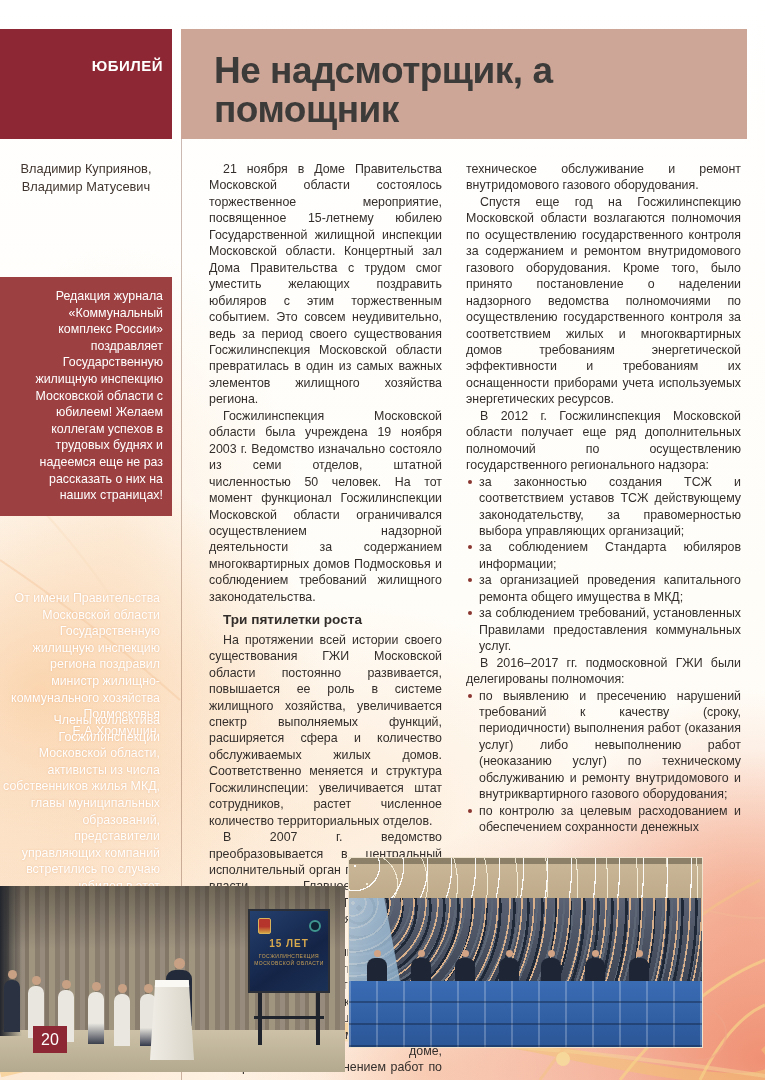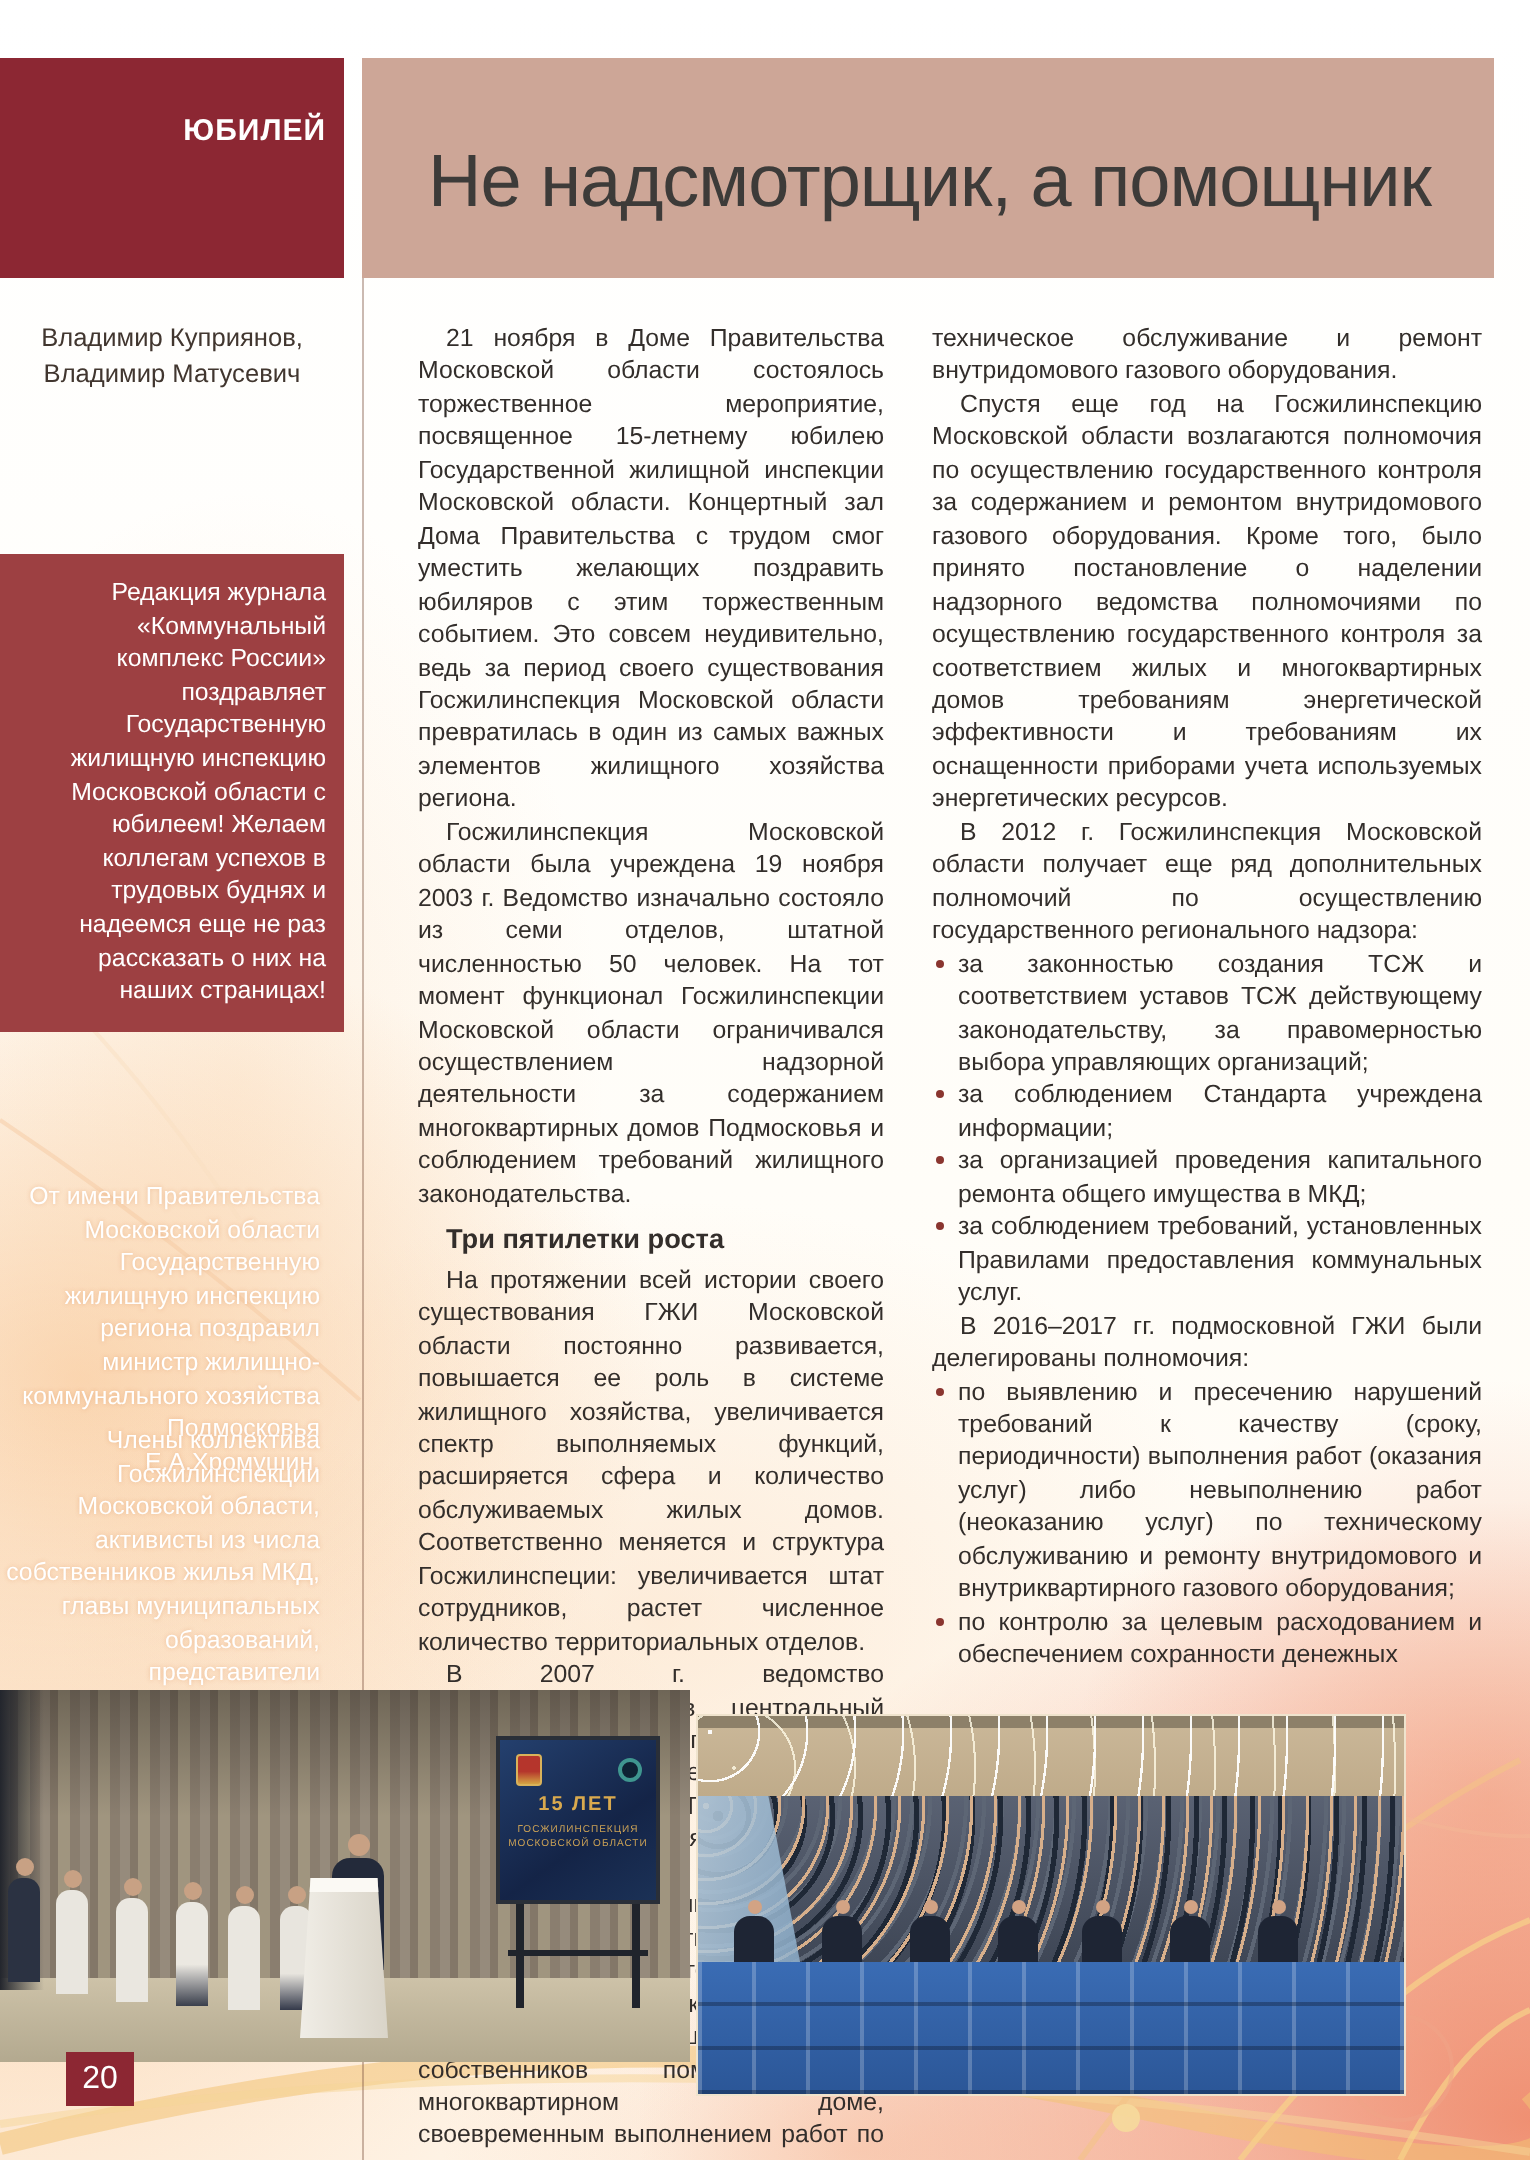--- a/index.html
+++ b/index.html
@@ -15,42 +15,42 @@
     radial-gradient(ellipse 300px 300px at 745px 900px, rgba(241,152,112,.45), transparent 70%),
     radial-gradient(ellipse 300px 140px at 430px 1075px, rgba(244,170,120,.35), transparent 70%),
     linear-gradient(180deg,#ffffff 0%,#fffdf8 55%,#fffaf2 100%);}
   .bg-swirls{position:absolute;inset:0;pointer-events:none;}
   
   .jubilee-box{position:absolute;left:0;top:29px;width:172px;height:110px;background:#8c2733;
     text-align:right;box-sizing:border-box;padding:28px 9px 0 0;}
   .jubilee-box span{color:#fff;font-weight:bold;font-size:15px;letter-spacing:.5px;}
   .title-band{position:absolute;left:181px;top:29px;width:566px;height:110px;background:#cda697;
     display:flex;align-items:center;box-sizing:border-box;padding:14px 0 0 33px;}
-  .page-title{font-size:37px;color:#3d3b39;font-weight:400;letter-spacing:-.5px;line-height:1.05;}
+  .page-title{font-size:37px;color:#3d3b39;font-weight:700;letter-spacing:-.5px;line-height:1.05;}
   .divider{position:absolute;left:181px;top:139px;width:1px;height:941px;background:rgba(130,90,72,.42);}
   
   .authors{position:absolute;left:0;top:160px;width:172px;text-align:center;
     font-size:12.8px;line-height:18px;color:#41362f;font-weight:500;}
   .quote-box{position:absolute;left:0;top:277px;width:172px;box-sizing:border-box;background:#9d4042;
     padding:11px 9px 12px 13px;color:#fff;text-align:right;font-size:12.4px;line-height:16.6px;}
   .side-note{position:absolute;left:0;width:172px;box-sizing:border-box;padding-right:12px;
     color:#fff;text-align:right;font-size:12.4px;line-height:16.6px;text-shadow:0 0 2px rgba(210,120,60,.35);}
   .note1{top:590px;} .note2{top:712px;}
   
   .col{position:absolute;top:161px;text-align:justify;font-size:12.4px;line-height:16.45px;color:#332e2b;}
   .col1{left:209px;width:233px;} .col2{left:466px;width:275px;}
   .col p{margin:0;text-indent:14px;}
   .col p.noindent{text-indent:0;}
   .sec-heading{font-weight:bold;font-size:13.6px;margin:7px 0 3px;text-indent:14px;text-align:left;}
   .bullet-item{display:flex;margin:0;}
   .bullet-item .dot{flex:none;width:4px;height:4px;border-radius:50%;background:#8a352f;margin:6px 7px 0 2px;}
   .bullet-item .btx{flex:1;text-align:justify;}
   
   .photo{position:absolute;overflow:hidden;}
-  .photo-left{left:0;top:845px;width:345px;height:186px;background:#22c55e;}
+  .photo-left{left:0;top:886px;width:345px;height:186px;background:#22c55e;}
   .curtain{position:absolute;inset:0;background:
      linear-gradient(180deg,rgba(30,25,20,.38),rgba(30,25,20,0) 34%),
      repeating-linear-gradient(90deg,#968b7c 0 5px,#837768 5px 9px,#a0957f 9px 15px,#8a7e6f 15px 20px);}
   .stage-floor{position:absolute;left:0;bottom:0;width:100%;height:42px;
      background:linear-gradient(180deg,#cdc2a8,#b3a98f);}
   .dark-edge{position:absolute;left:0;top:0;width:22px;height:150px;background:linear-gradient(90deg,#23262d,rgba(35,38,45,0));}
   .fig{position:absolute;}
   .fig .head{width:9px;height:9px;border-radius:50%;background:#c8a184;margin:0 auto 1px;}
   .fig .body{width:16px;height:52px;border-radius:7px 7px 0 0;}
   .speaker .head{width:11px;height:11px;}
@@ -142,21 +142,21 @@
     <p class="noindent">техническое обслуживание и ремонт внутридомового газового оборудования.</p>
     <p>Спустя еще год на Госжилинспекцию Московской области возлагаются полномочия по осуществлению государственного контроля за содержанием и ремонтом внутридомового газового оборудования. Кроме того, было принято постановление о наделении надзорного ведомства полномочиями по осуществлению государственного контроля за соответствием жилых и многоквартирных домов требованиям энергетической эффективности и требованиям их оснащенности приборами учета используемых энергетических ресурсов.</p>
     <p>В 2012 г. Госжилинспекция Московской области получает еще ряд дополнительных полномочий по осуществлению государственного регионального надзора:</p>
     <div>
         <div class="bullet-item">
           <span class="dot"></span>
           <span class="btx">за законностью создания ТСЖ и соответствием уставов ТСЖ действующему законодательству, за правомерностью выбора управляющих организаций;</span>
         </div>
         <div class="bullet-item">
           <span class="dot"></span>
-          <span class="btx">за соблюдением Стандарта учреждена информации;</span>
+          <span class="btx">за соблюдением Стандарта юбиляров информации;</span>
         </div>
         <div class="bullet-item">
           <span class="dot"></span>
           <span class="btx">за организацией проведения капитального ремонта общего имущества в МКД;</span>
         </div>
         <div class="bullet-item">
           <span class="dot"></span>
           <span class="btx">за соблюдением требований, установленных Правилами предоставления коммунальных услуг.</span>
         </div>
       </div>

